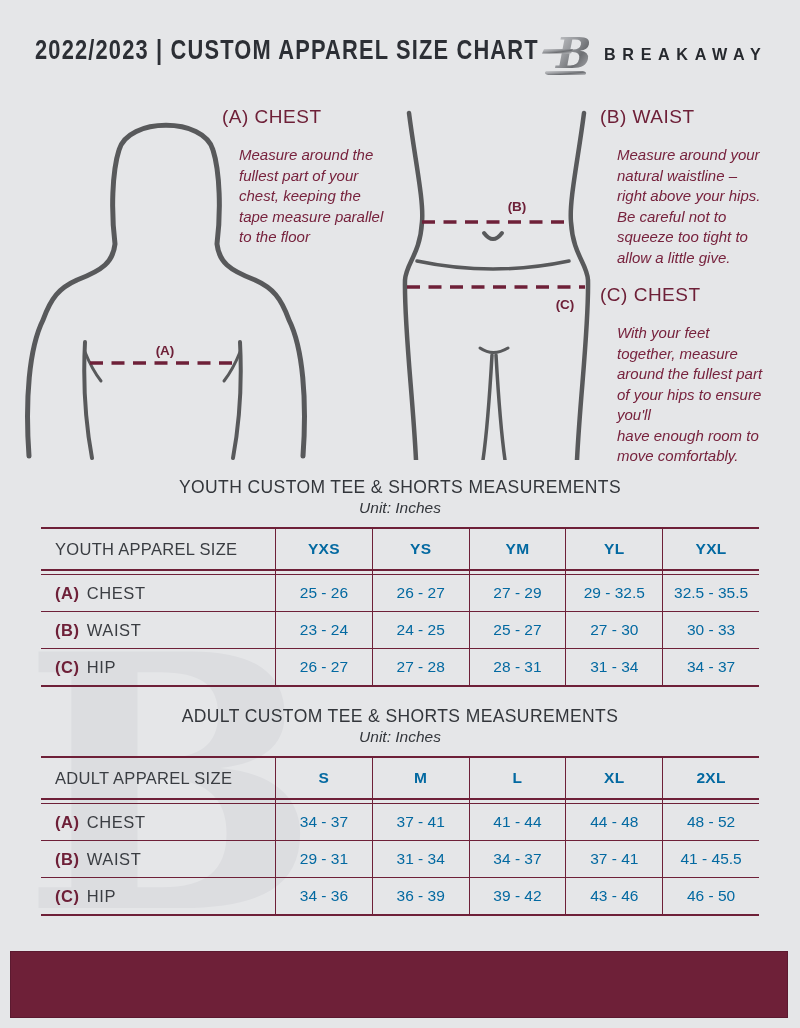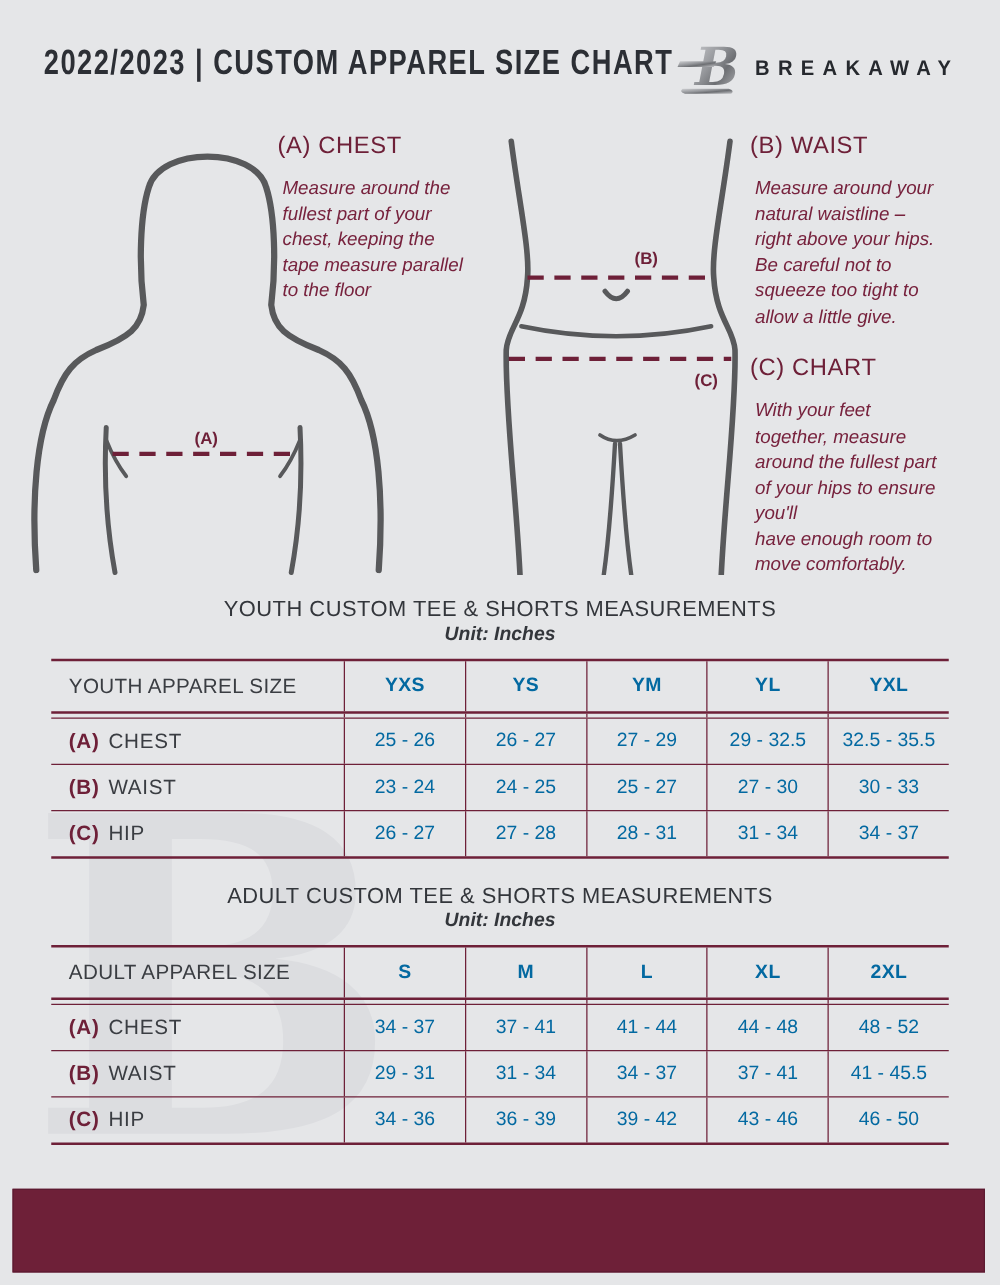--- a/index.html
+++ b/index.html
@@ -37,34 +37,34 @@
   .fig path,.fig line{fill:none;stroke:#58595b;stroke-linecap:round;}
   .fig .dash{stroke:#6e2038;stroke-width:3.4;stroke-dasharray:13 8.5;stroke-linecap:butt;}
   .fig text{fill:#6e2038;font-weight:bold;font-size:13.5px;font-family:"Liberation Sans",sans-serif;}
   
   .instr{position:absolute;z-index:1;color:#6e2038;}
   .instr h2{
     margin:0 0 13px 0;font-size:19px;letter-spacing:0.5px;
     font-weight:normal;color:#6e2038;
   }
   .instr p{
-    margin:4px;font-size:15px;line-height:20.5px;font-style:italic;
+    margin:17px;font-size:15px;line-height:20.5px;font-style:italic;
     white-space:pre-line;color:#77223d;
   }
   .instr-a{left:222px;top:106px;width:185px;}
   .instr-b{left:600px;top:106px;width:190px;}
   .instr-c{left:600px;top:284px;width:196px;}
   
   .sec-title{
     position:absolute;left:0;width:800px;text-align:center;z-index:1;
     font-size:17.5px;font-weight:normal;color:#33363b;letter-spacing:0.4px;
   }
   .sec-sub{
     position:absolute;left:0;width:800px;text-align:center;z-index:1;
-    font-size:15.5px;font-weight:bold;font-style:italic;color:#33363b;
+    font-size:15.5px;font-weight:normal;font-style:italic;color:#33363b;
   }
   
   .size-table{
     position:absolute;left:41px;width:718px;z-index:1;
     border-top:2px solid #6e2038;border-bottom:2px solid #6e2038;
   }
   .trow{display:grid;grid-template-columns:234px repeat(5,1fr);}
   .tc{
     display:flex;align-items:center;justify-content:center;
     font-size:15.5px;color:#0369a1;
@@ -147,21 +147,21 @@
   <div class="instr instr-b">
     <h2>(B) WAIST</h2>
     <p>Measure around your
 natural waistline –
 right above your hips.
 Be careful not to
 squeeze too tight to
 allow a little give.</p>
   </div>
   <div class="instr instr-c">
-    <h2>(C) CHART</h2>
+    <h2>(C) CHEST</h2>
     <p>With your feet
 together, measure
 around the fullest part
 of your hips to ensure
 you'll
 have enough room to
 move comfortably.</p>
   </div>
 
   <div class="sec-title" style="top:477px;">YOUTH CUSTOM TEE &amp; SHORTS MEASUREMENTS</div>

